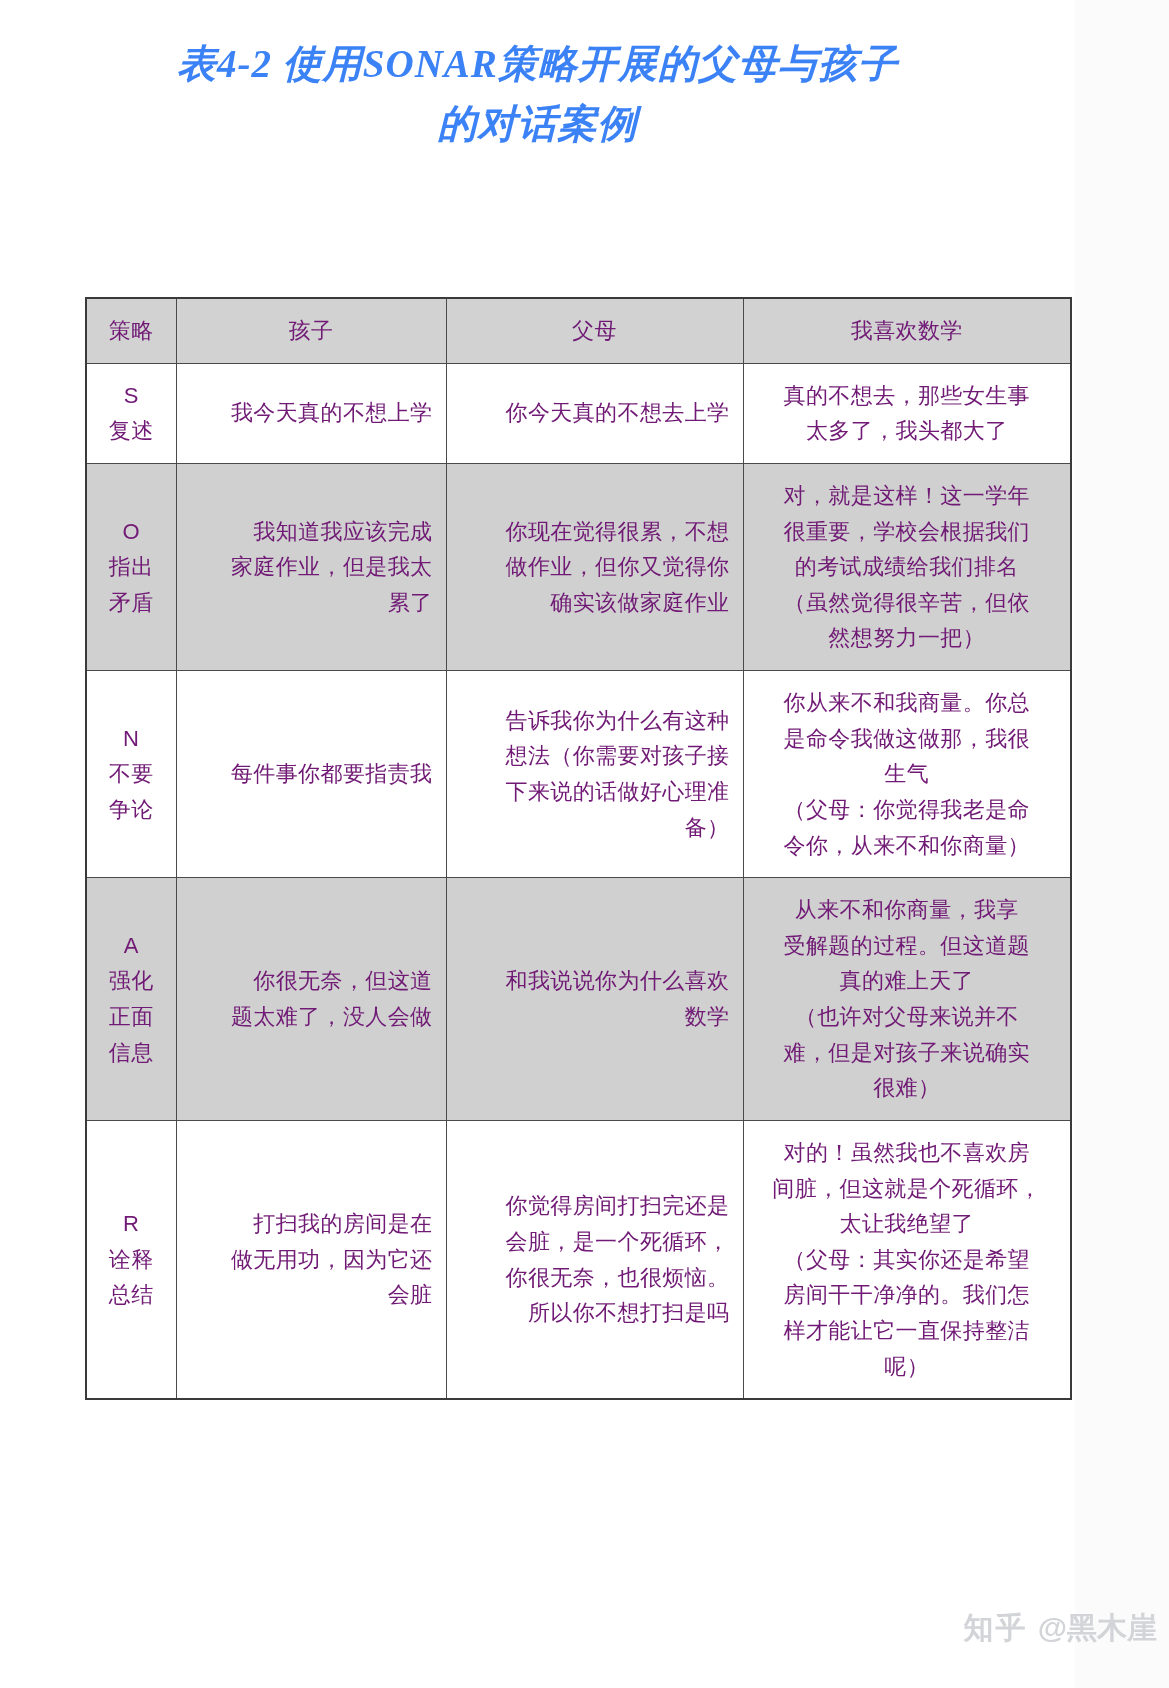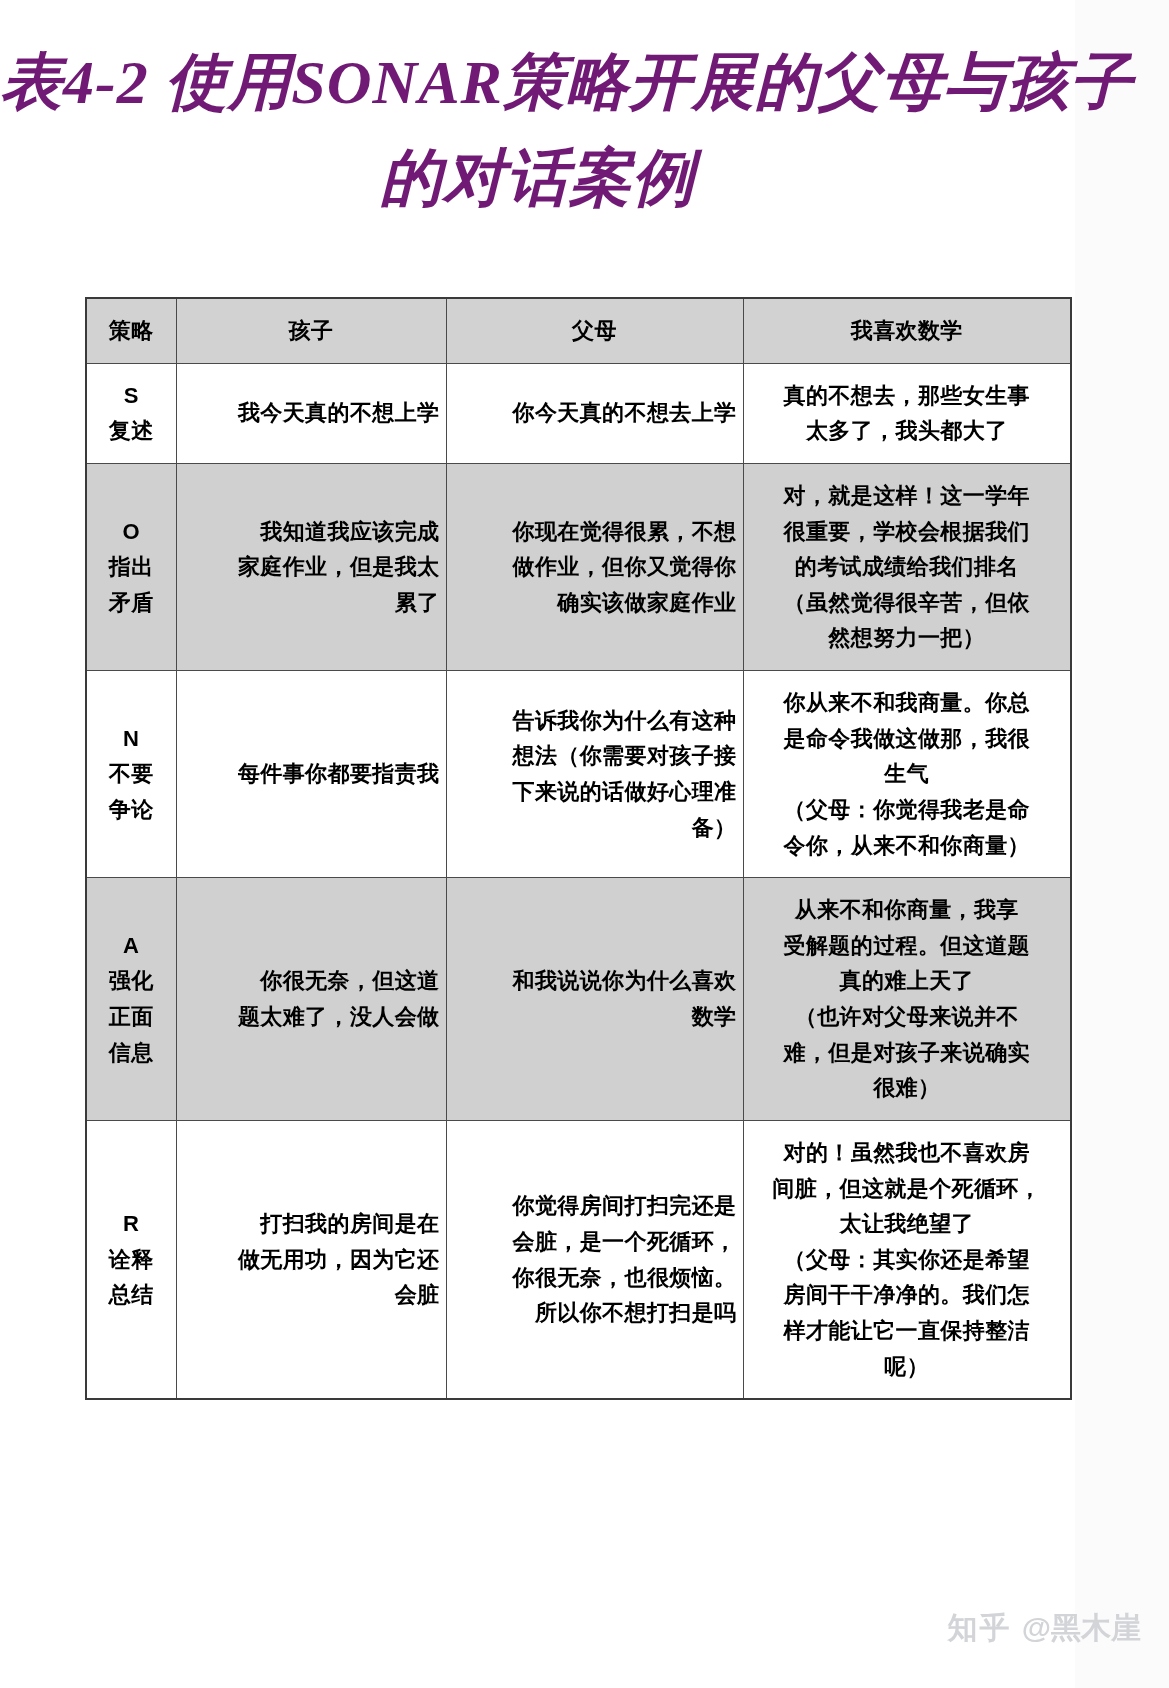--- a/index.html
+++ b/index.html
@@ -33,24 +33,24 @@
     height: 1688px;
     background: #ffffff;
   }
 
   .title-block {
     position: absolute;
     left: 0;
     top: 34px;
     width: 1075px;
     text-align: center;
-    color: #701a75;
+    color: #3b82f6;
     font-family: "Liberation Serif", "DejaVu Serif", serif;
     font-weight: 600;
-    font-size: 62px;
+    font-size: 39px;
     line-height: 1.55;
     letter-spacing: 1px;
     font-style: italic;
   }
   .title-line {
     display: block;
     white-space: nowrap;
   }
 
   .table-wrap {
@@ -62,26 +62,26 @@
 
   table.sonar {
     border-collapse: collapse;
     table-layout: fixed;
     width: 985px;
     border: 2px solid #3a3a3a;
   }
   table.sonar td, table.sonar th {
     border: 1px solid #4a4a4a;
     vertical-align: middle;
-    padding: 14px 6px;
-    color: #000000;
+    padding: 14px 13px;
+    color: #701a75;
     font-size: 22px;
     line-height: 1.62;
     letter-spacing: 0.4px;
-    font-weight: 700;
+    font-weight: 400;
   }
 
   col.c1 { width: 90px; }
   col.c2 { width: 270px; }
   col.c3 { width: 297px; }
   col.c4 { width: 328px; }
 
   thead th {
     background: #d2d2d2;
     text-align: center;
@@ -107,21 +107,21 @@
     white-space: pre-line;
   }
   td.resp {
     text-align: center;
     white-space: pre-line;
     vertical-align: middle;
   }
 
   .watermark {
     position: absolute;
-    right: 28px;
+    right: 12px;
     top: 1608px;
     color: #d2d4d8;
     font-size: 30px;
     letter-spacing: 2px;
     font-weight: 600;
     font-family: "Liberation Sans", "DejaVu Sans", sans-serif;
     white-space: nowrap;
   }
   .watermark .wm-at { letter-spacing: 0; }
 </style>

